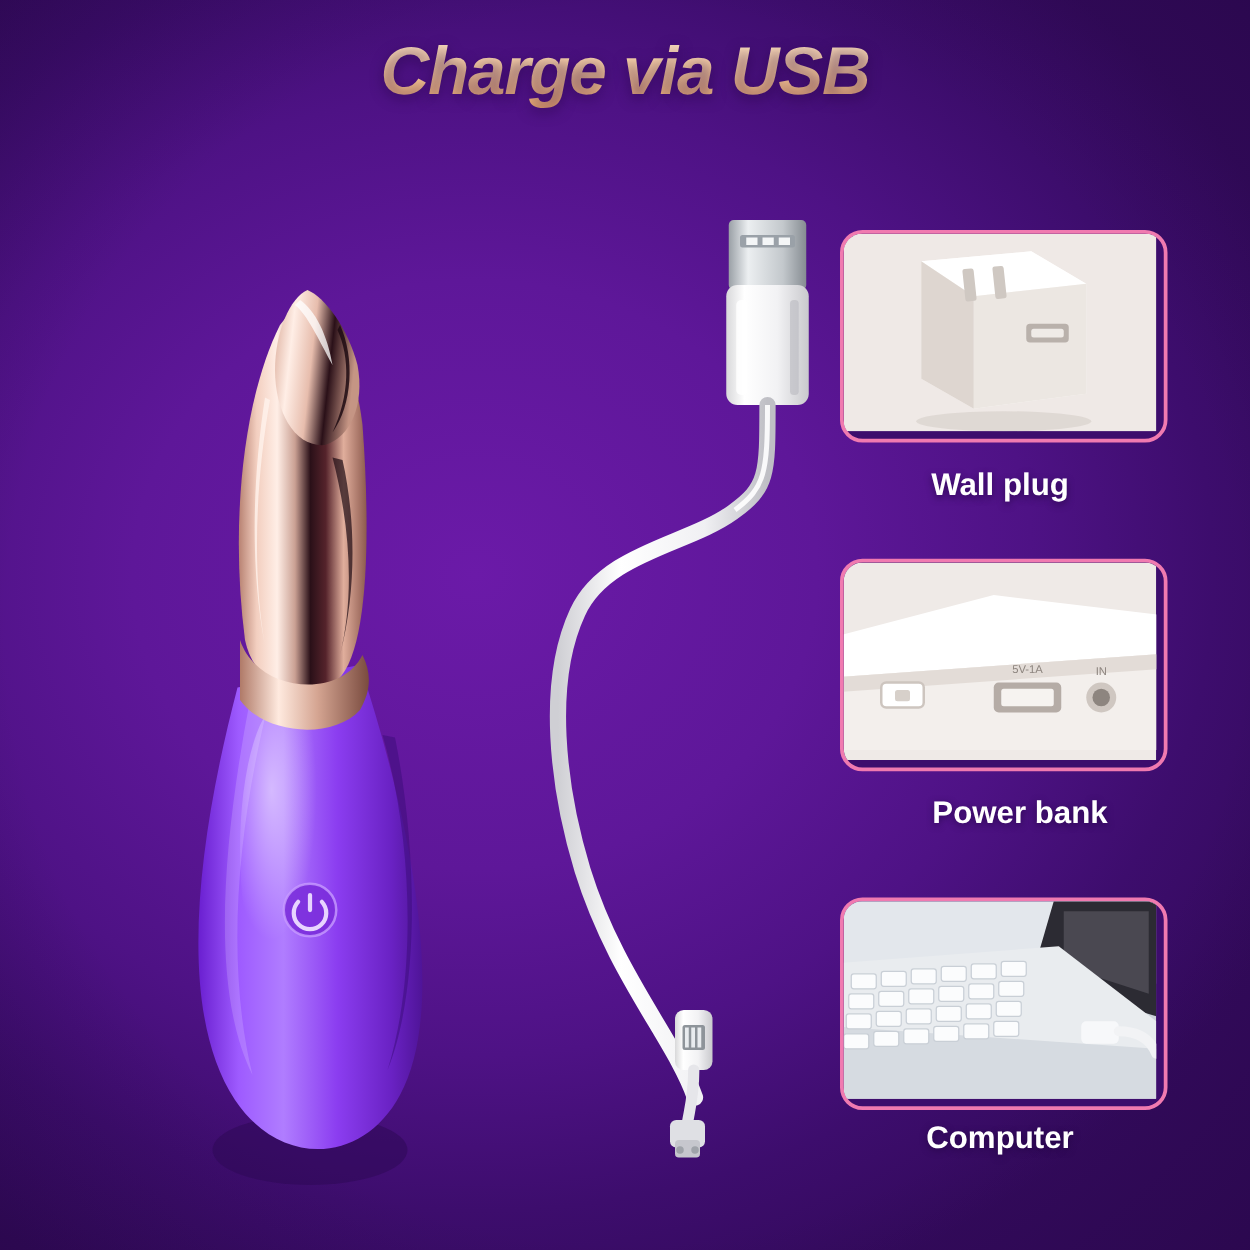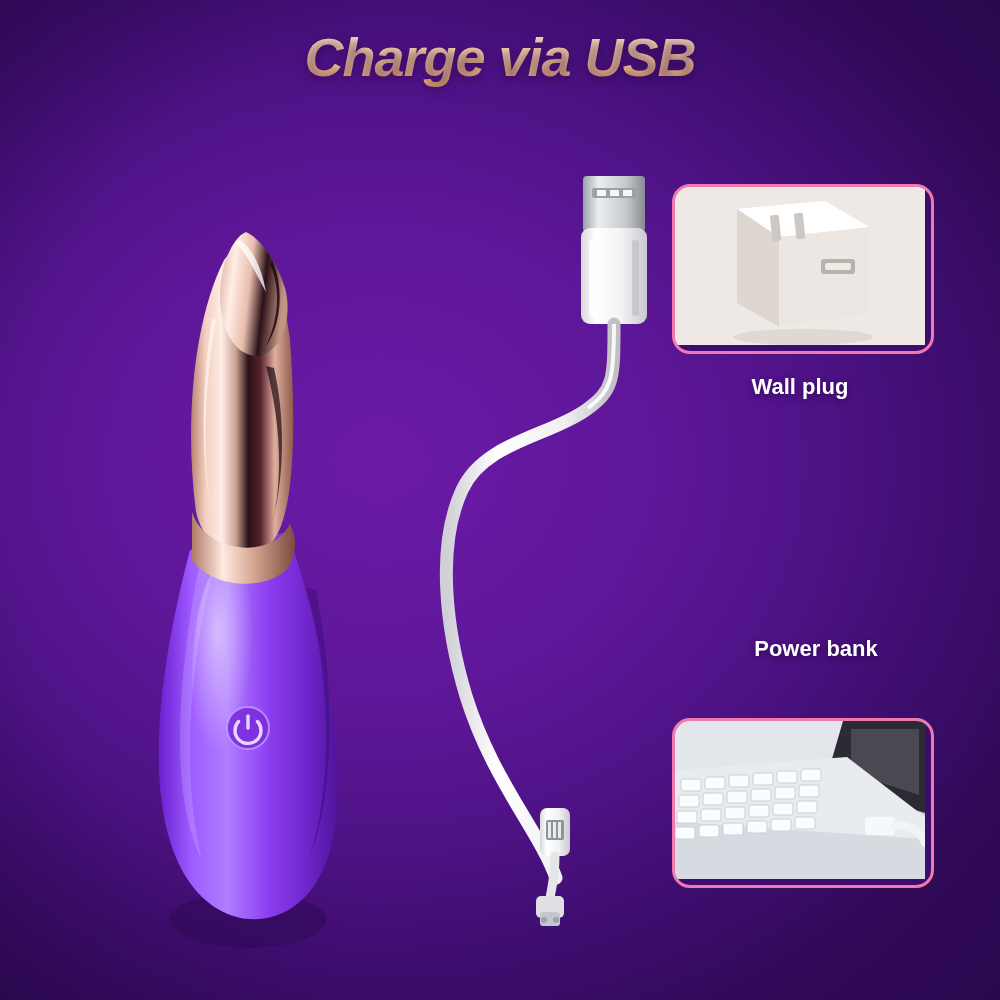--- a/index.html
+++ b/index.html
@@ -73,21 +73,21 @@
     border-radius: 18px;
     overflow: hidden;
     background: #3d0d6d;
     z-index: 4;
   }
   .card-caption {
     position: absolute;
     width: 260px;
     text-align: center;
     color: #ffffff;
-    font-size: 22px;
+    font-size: 25px;
     font-weight: bold;
     z-index: 5;
     text-shadow: 0 2px 6px rgba(30,3,58,0.6);
   }
   #card-wall { left: 672px; top: 184px; width: 256px; height: 164px; border-color: #f07ab0; }
   #cap-wall  { left: 670px; top: 374px; }
   #card-bank { left: 672px; top: 447px; width: 256px; height: 164px; border-color: #f07ab0; }
   #cap-bank  { left: 686px; top: 636px; }
   #card-comp { left: 672px; top: 718px; width: 256px; height: 164px; border-color: #f07ab0; }
   #cap-comp  { left: 670px; top: 896px; }
@@ -230,20 +230,41 @@
       <rect x="96" y="28" width="9" height="26" rx="2" fill="#cfc8c2" transform="rotate(-6 100 40)"></rect>
       <rect x="120" y="26" width="9" height="26" rx="2" fill="#cfc8c2" transform="rotate(-6 124 38)"></rect>
 
       <rect x="146" y="72" width="34" height="15" rx="3" fill="#b9b1ab"></rect>
       <rect x="150" y="76" width="26" height="7" rx="2" fill="#efebe7"></rect>
       <ellipse cx="128" cy="150" rx="70" ry="8" fill="#d9d2cc" opacity="0.7"></ellipse>
     </svg>
   </div>
   <div class="card-caption" id="cap-wall">Wall plug</div>
 
+  <div class="card" id="card-bank">
+    <svg viewBox="0 0 250 158" width="250" height="158">
+      <rect x="0" y="0" width="250" height="158" fill="#efeae7"></rect>
+
+      <path d="M-10 60 L120 26 L270 44 L270 72 L-10 92 Z" fill="#ffffff"></path>
+
+      <path d="M-10 92 L270 72 L270 150 L-10 150 Z" fill="#f3efec"></path>
+      <path d="M-10 92 L270 72 L270 84 L-10 104 Z" fill="#e3dcd7"></path>
+
+      <rect x="30" y="96" width="34" height="20" rx="4" fill="#ffffff" stroke="#cdc5bf" stroke-width="2"></rect>
+      <rect x="41" y="102" width="12" height="9" rx="2" fill="#d7d0ca"></rect>
+
+      <rect x="120" y="96" width="54" height="24" rx="4" fill="#b5aca6"></rect>
+      <rect x="126" y="101" width="42" height="14" rx="2" fill="#f6f3f0"></rect>
+      <text x="147" y="88" font-family="Liberation Sans, sans-serif" font-size="9" fill="#8d857f" text-anchor="middle">5V-1A</text>
+
+      <circle cx="206" cy="108" r="12" fill="#cfc7c1"></circle>
+      <circle cx="206" cy="108" r="7" fill="#8d857f"></circle>
+      <text x="206" y="90" font-family="Liberation Sans, sans-serif" font-size="9" fill="#8d857f" text-anchor="middle">IN</text>
+    </svg>
+  </div>
   <div class="card-caption" id="cap-bank">Power bank</div>
 
   <div class="card" id="card-comp">
     <svg viewBox="0 0 250 158" width="250" height="158">
       <rect x="0" y="0" width="250" height="158" fill="#cdd3da"></rect>
       <rect x="0" y="0" width="250" height="66" fill="#e3e7ec"></rect>
 
       <path d="M168 0 L250 0 L250 92 L150 62 Z" fill="#2c2b33"></path>
       <path d="M176 8 L244 8 L244 74 L176 52 Z" fill="#4a4851"></path>
 
@@ -274,14 +295,15 @@
         <rect x="48" y="102" width="20" height="12" rx="2"></rect>
         <rect x="72" y="100" width="20" height="12" rx="2"></rect>
         <rect x="96" y="98" width="20" height="12" rx="2"></rect>
         <rect x="120" y="96" width="20" height="12" rx="2"></rect>
       </g>
 
       <rect x="190" y="96" width="30" height="18" rx="4" fill="#f7f8fa"></rect>
       <path d="M220 104 C238 104 246 112 250 122" fill="none" stroke="#f2f3f5" stroke-width="8" stroke-linecap="round"></path>
     </svg>
   </div>
+  <div class="card-caption" id="cap-comp">Computer</div>
 
 </div>
 
 </body></html>

